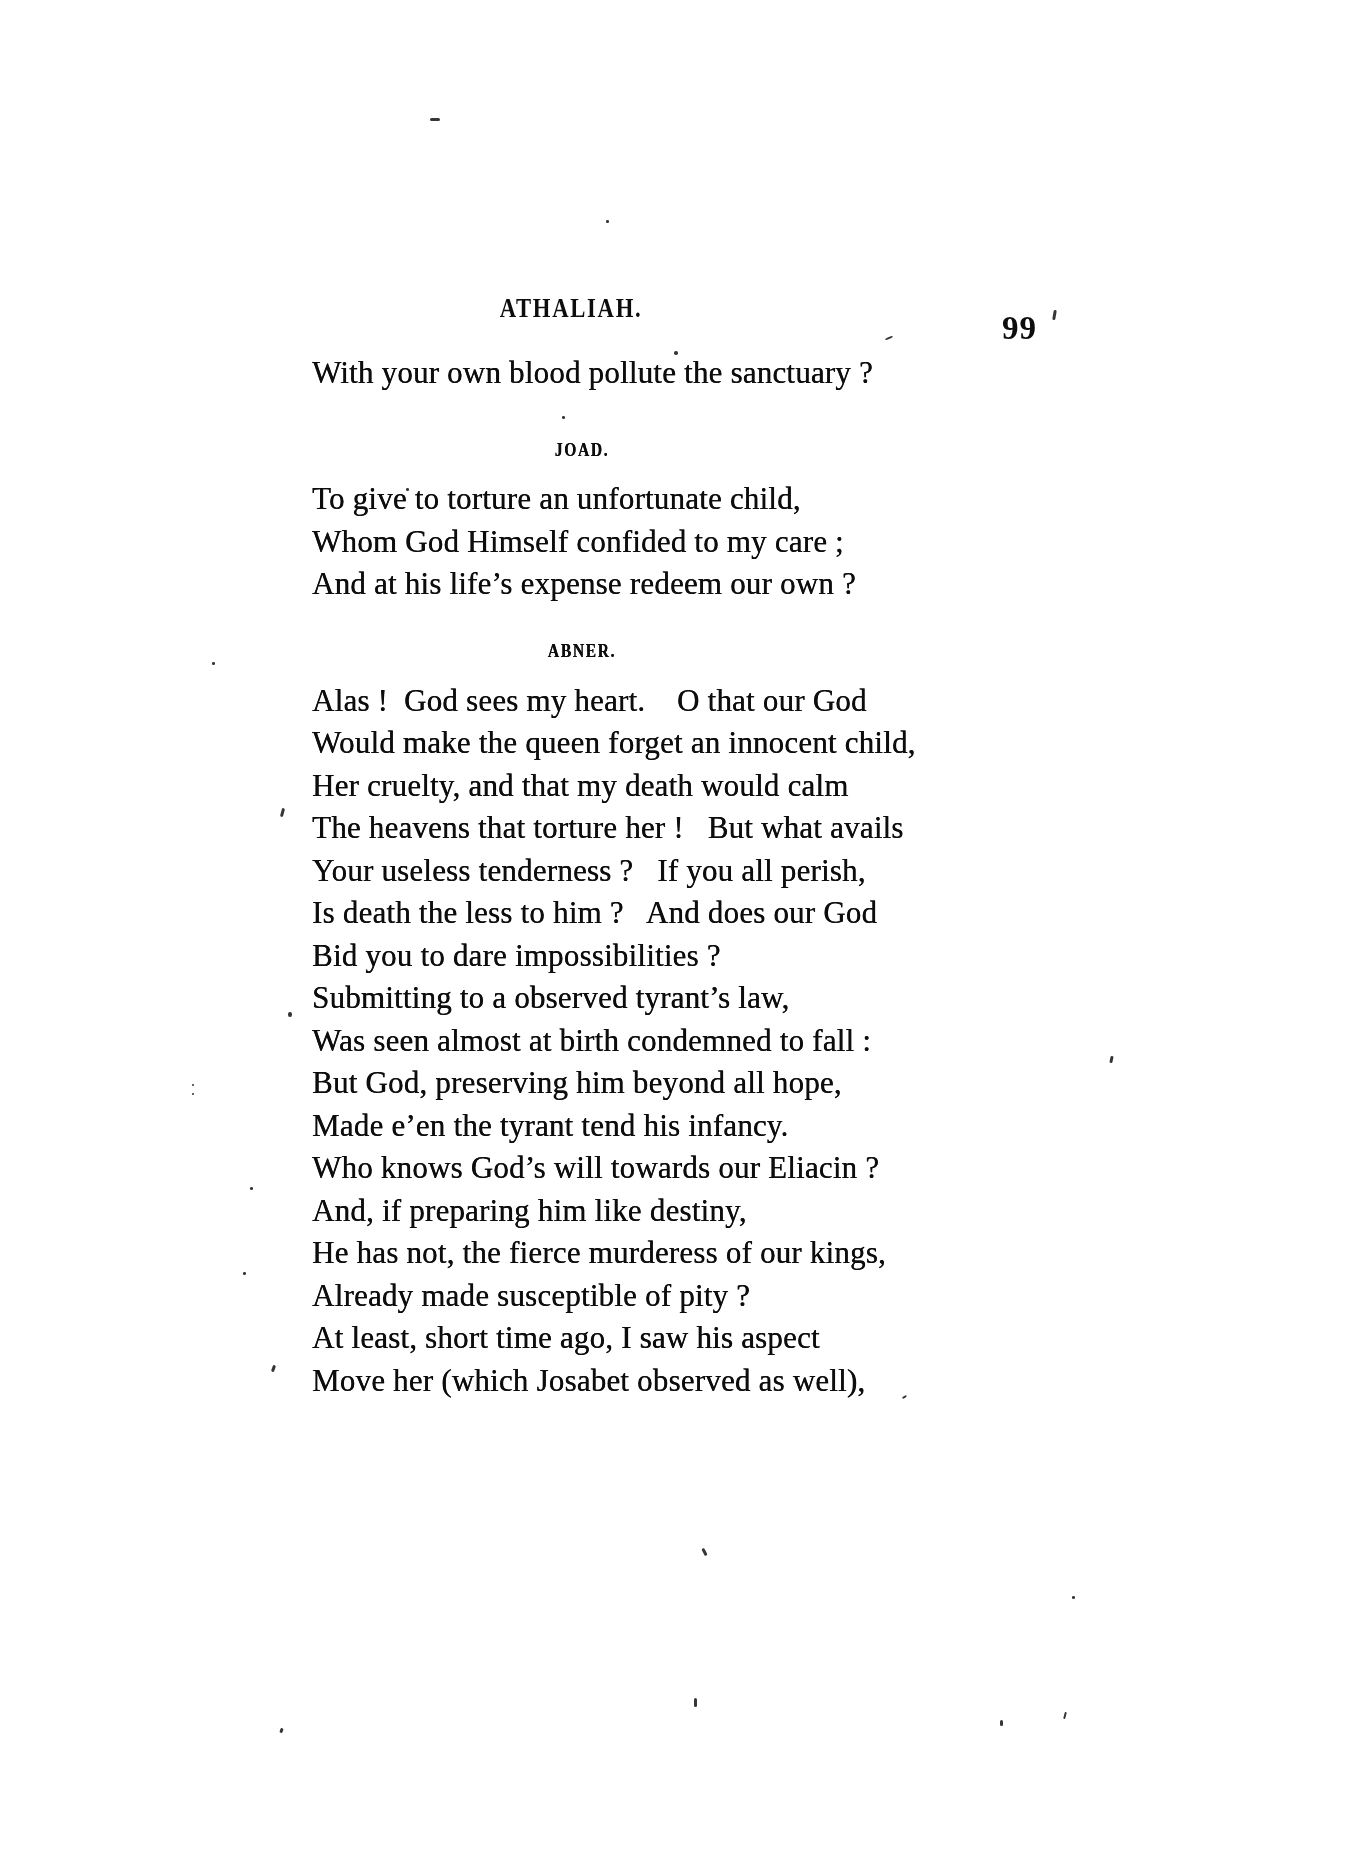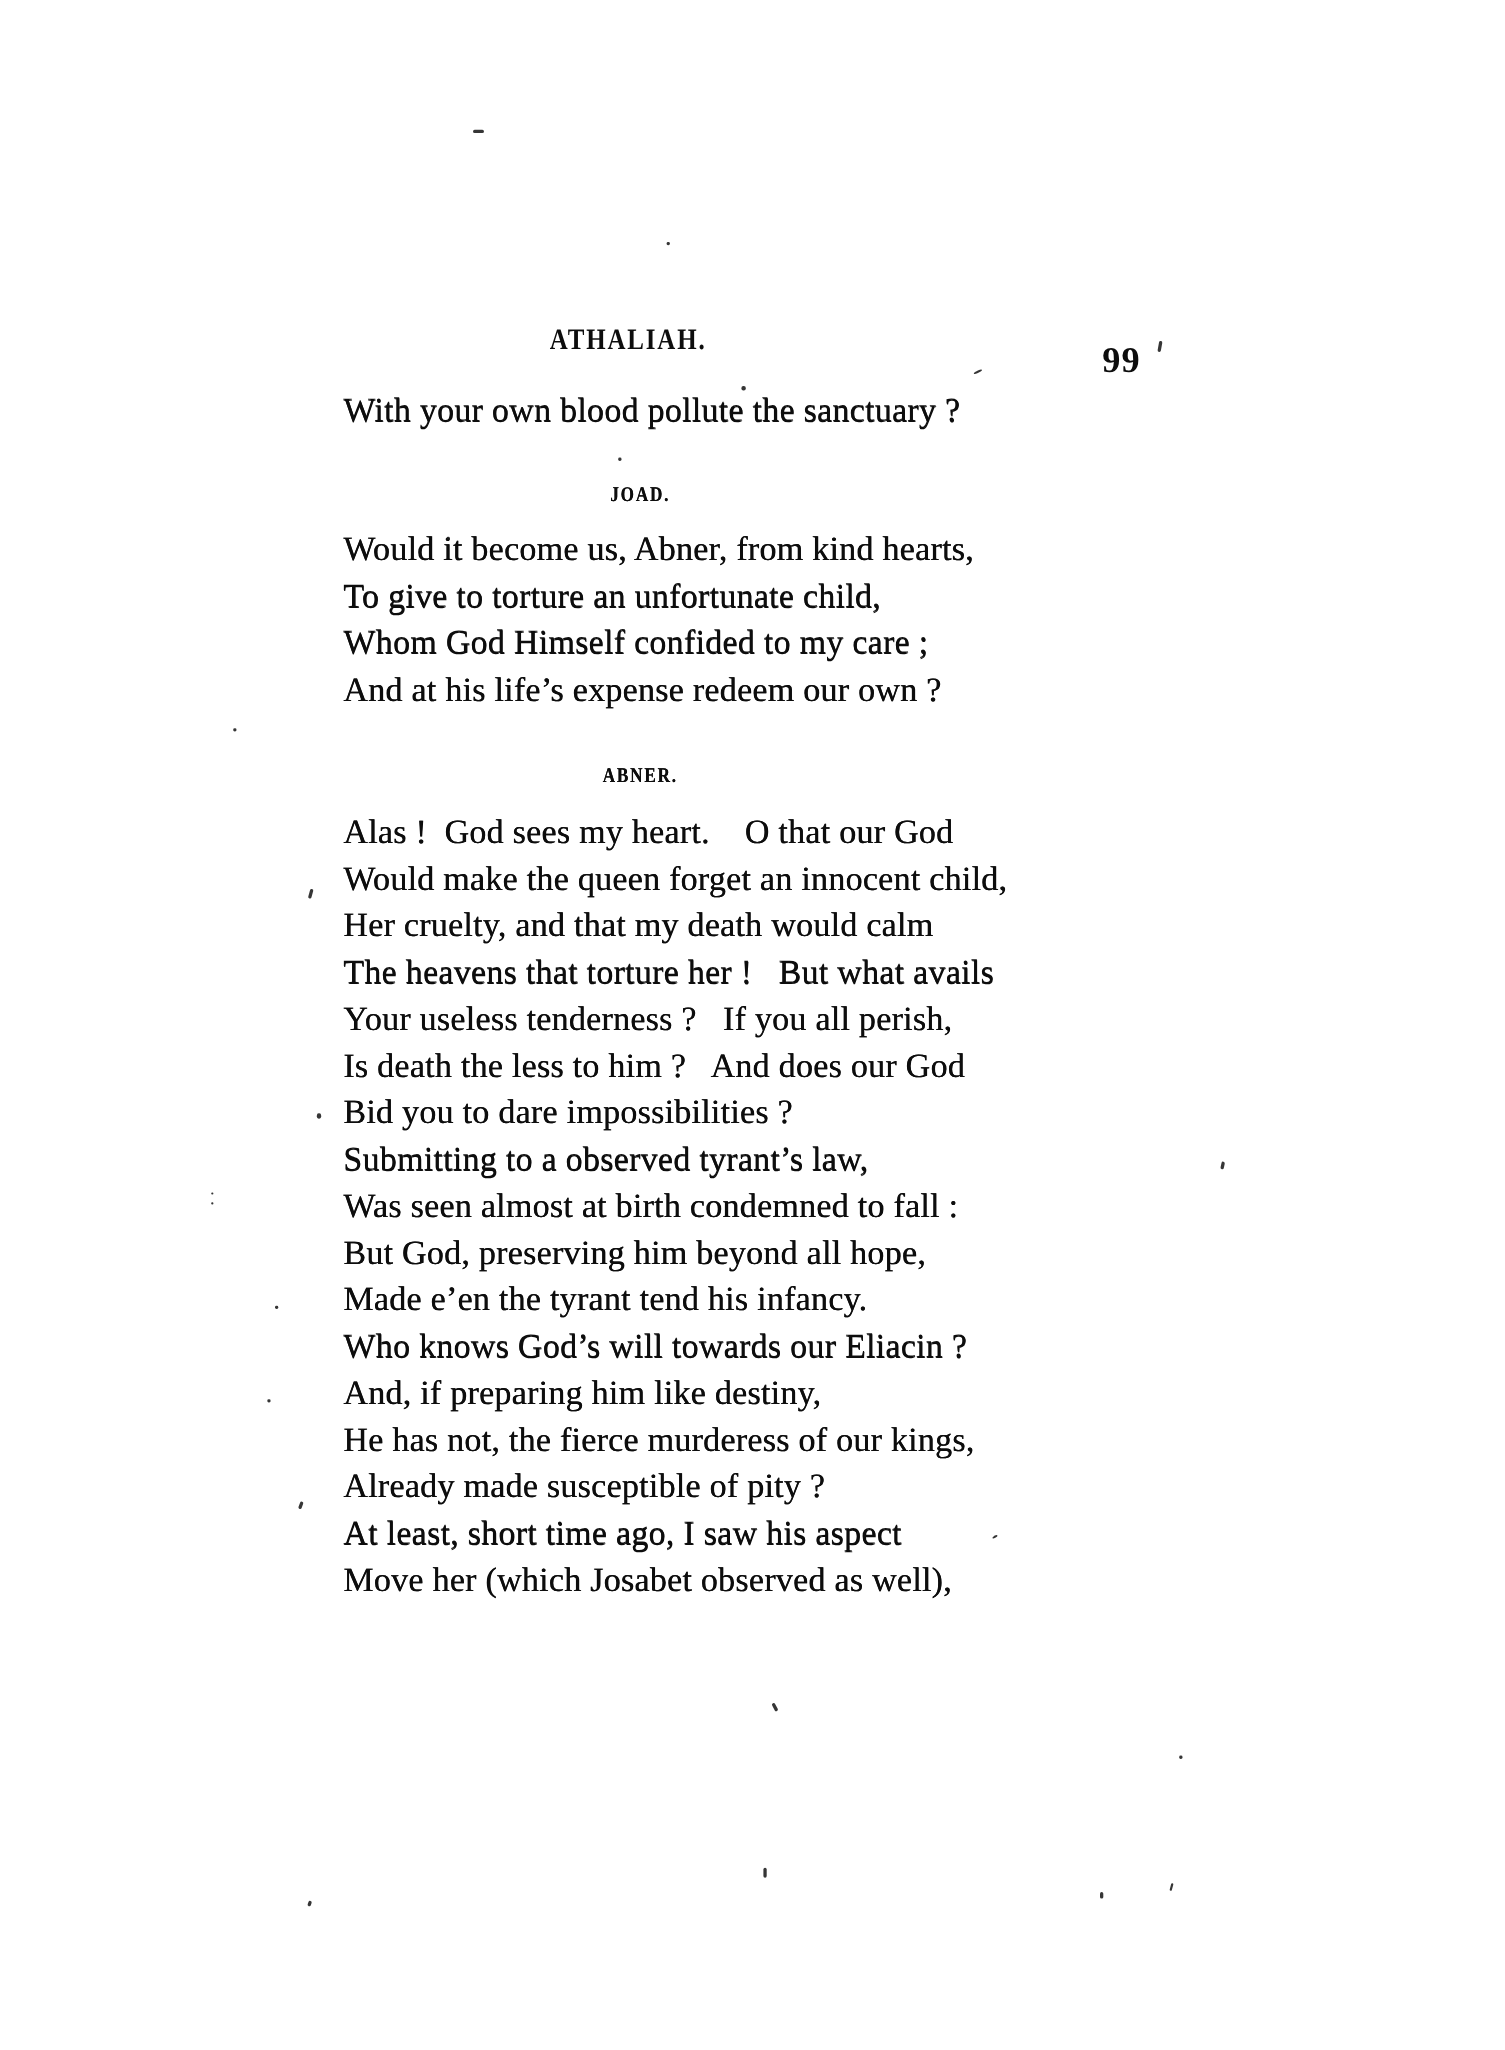--- a/index.html
+++ b/index.html
@@ -41,21 +41,21 @@
     width: 670px;
   }
   .verse-line {
     font-size: 31px;
     line-height: 42.5px;
     letter-spacing: 0.2px;
     white-space: pre;
     text-shadow: 0.3px 0.3px 0 #0d0d0d;
   }
   .speech-joad { margin-top: 40px; }
-  .speech-abner { margin-top: 43px; }
+  .speech-abner { margin-top: 30px; }
   .speaker {
     width: 540px;
     text-align: center;
     font-size: 19px;
     line-height: 30px;
     font-weight: bold;
     letter-spacing: 2px;
     transform: scaleX(0.82);
     transform-origin: center;
     text-shadow: 0.2px 0.2px 0 #0d0d0d;
@@ -77,21 +77,20 @@
 
   <div class="running-title">ATHALIAH.</div>
   <div class="page-number">99</div>
 
   <div class="text-block">
 
     <p class="verse-line">With your own blood pollute the sanctuary ?</p>
 
     <div class="speech speech-joad">
       <div class="speaker">JOAD.</div>
-      <p class="verse-line">Would it become us, Abner, from kind hearts,</p>
       <p class="verse-line">To give to torture an unfortunate child,</p>
       <p class="verse-line">Whom God Himself confided to my care ;</p>
       <p class="verse-line">And at his life’s expense redeem our own ?</p>
     </div>
 
     <div class="speech speech-abner">
       <div class="speaker">ABNER.</div>
       <p class="verse-line">Alas !  God sees my heart.    O that our God</p>
       <p class="verse-line">Would make the queen forget an innocent child,</p>
       <p class="verse-line">Her cruelty, and that my death would calm</p>

